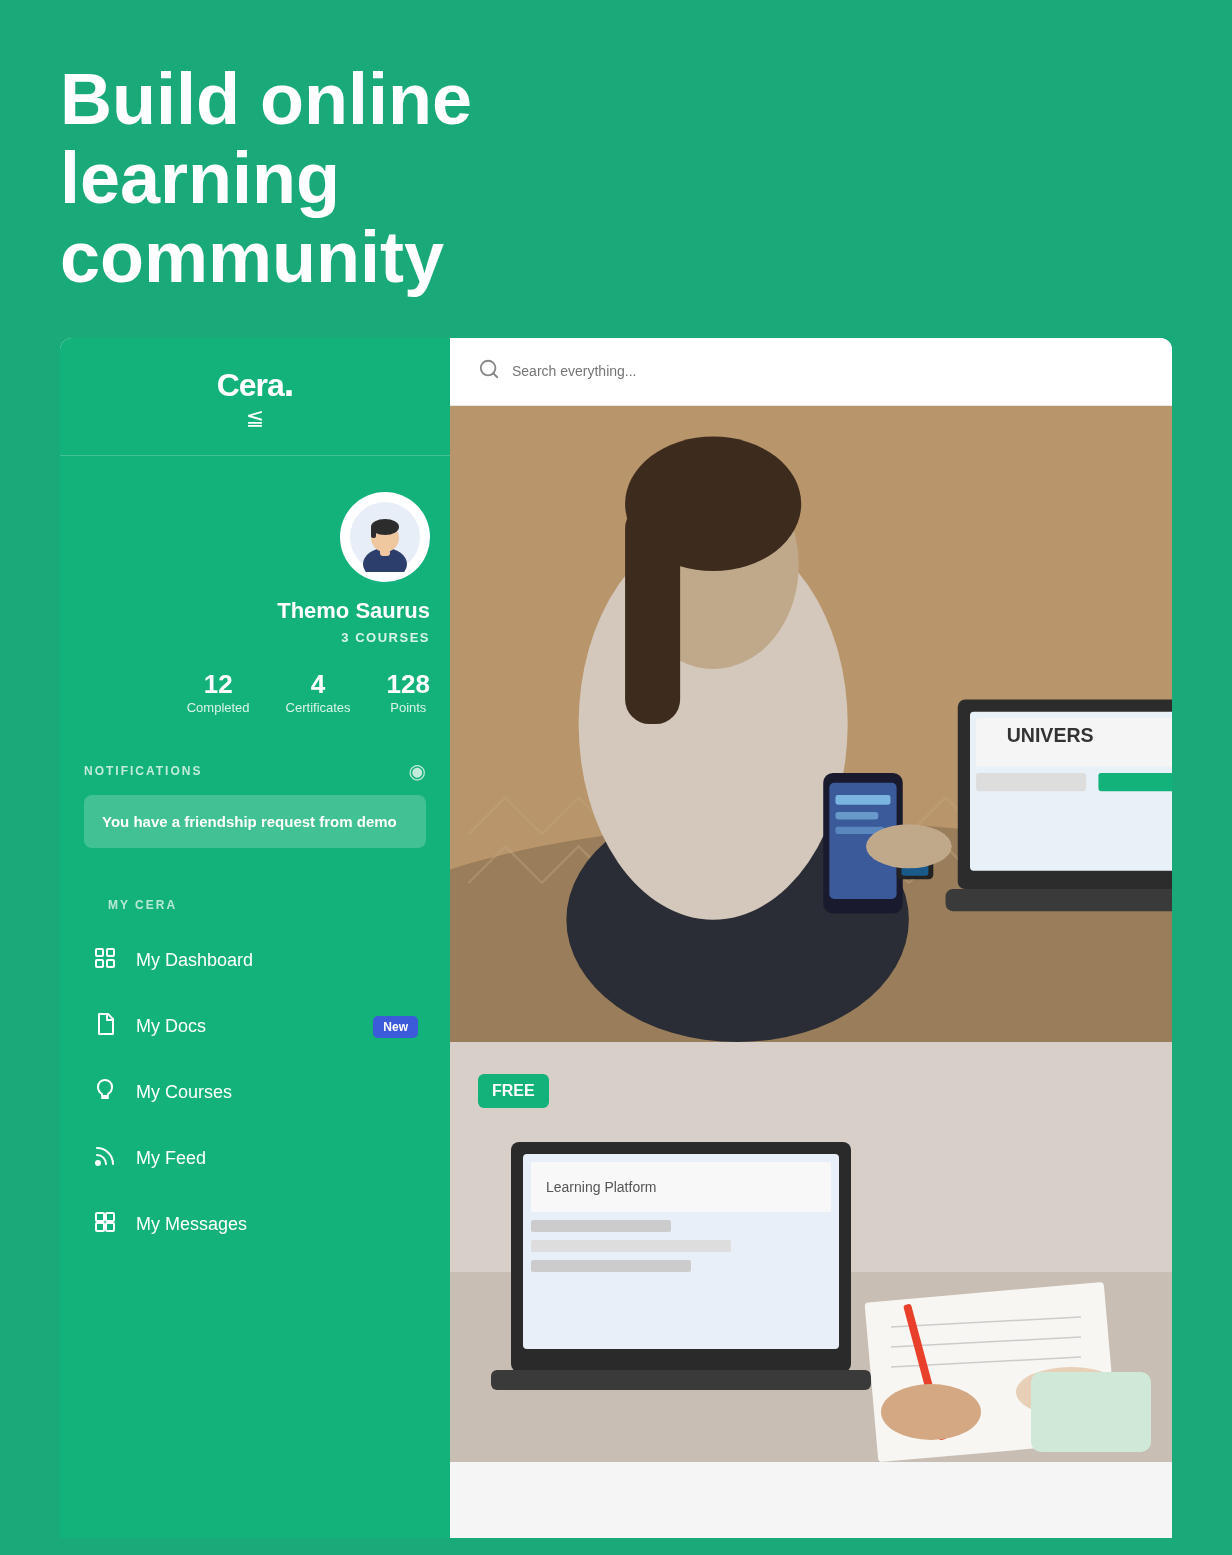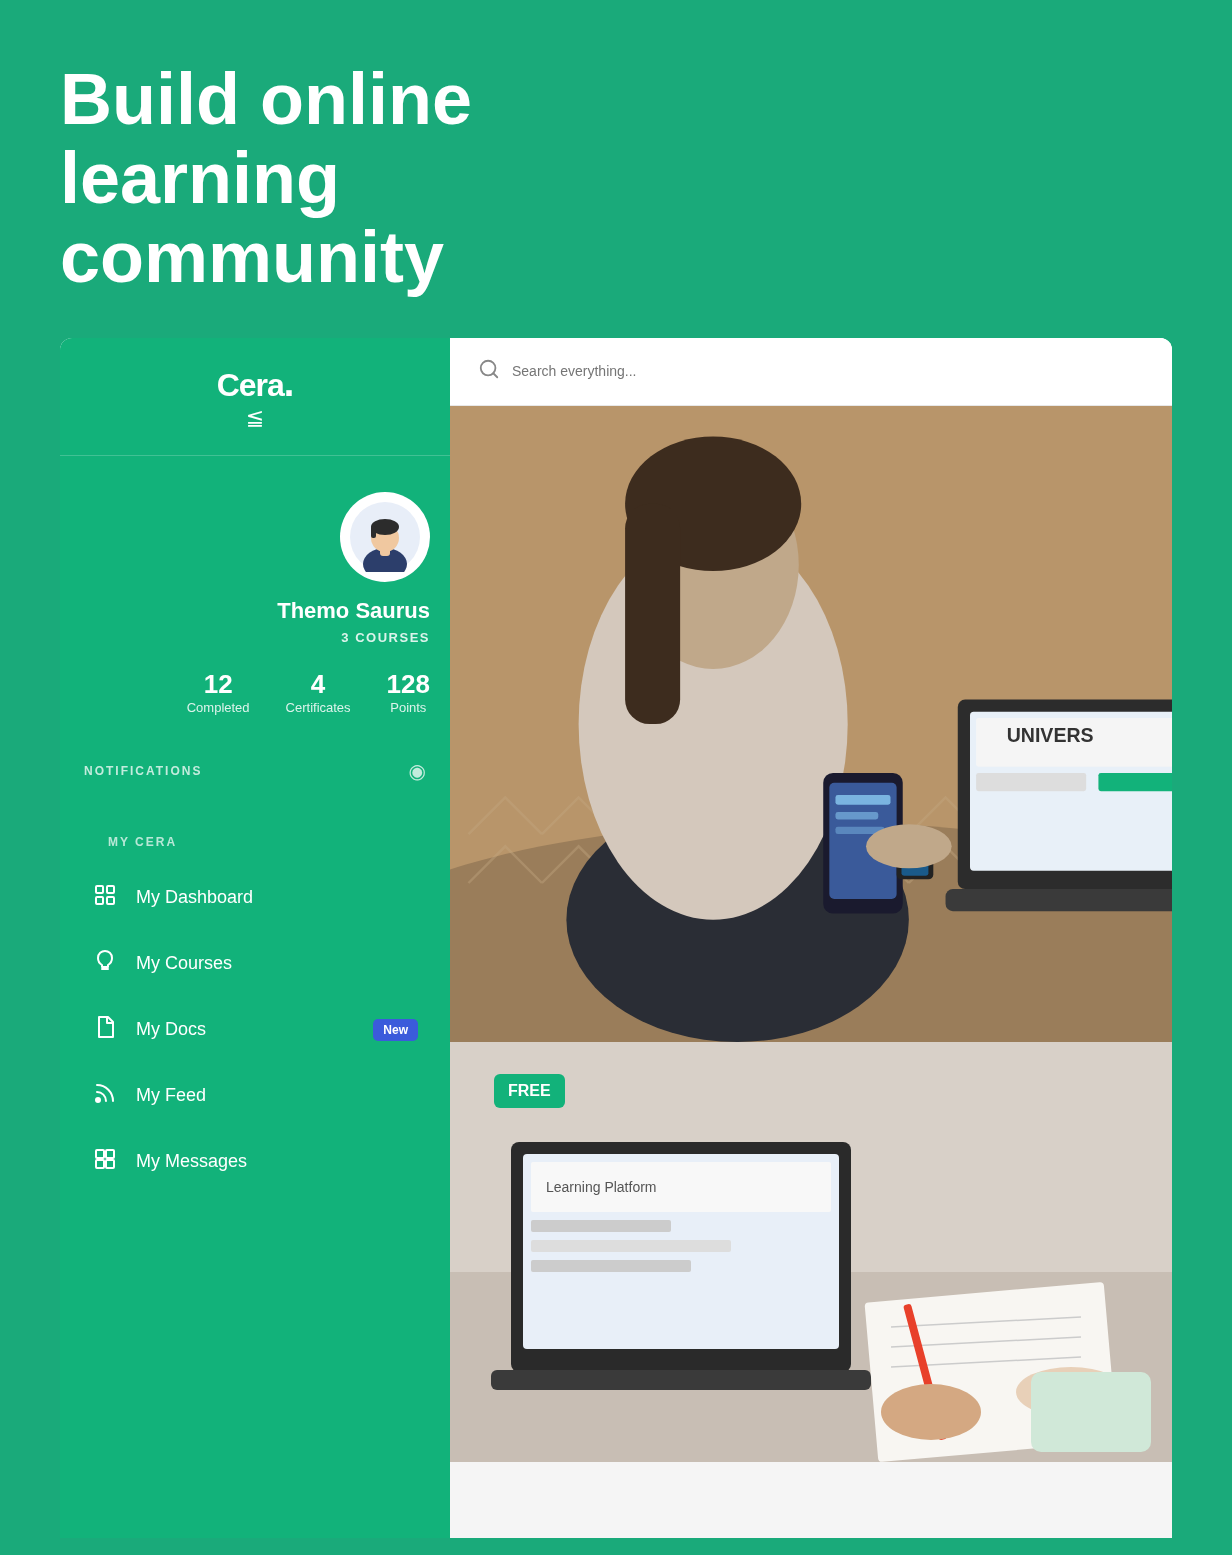--- a/index.html
+++ b/index.html
@@ -270,21 +270,21 @@
     }
     .photo-bottom-strip {
       height: 420px;
       background: #f0eeec;
       position: relative;
       overflow: hidden;
     }
     .free-badge {
       position: absolute;
       top: 32px;
-      left: 44px;
+      left: 28px;
       background: #12b27a;
       color: #ffffff;
       font-size: 16px;
       font-weight: 800;
       padding: 8px 14px;
       border-radius: 6px;
       z-index: 10;
     }
     .photo-placeholder-bottom {
       width: 100%;
@@ -348,56 +348,59 @@
           <span class="stat-label">Points</span>
         </div>
       </div>
     </div>
 
     <div class="notifications-section">
       <div class="notifications-header">
         <span class="notifications-title">NOTIFICATIONS</span>
         <span class="close-circle-icon">◉</span>
       </div>
+      <div class="notification-card">
+        <span class="notification-text">You have a friendship request from demo</span>
+      </div>
     </div>
 
     <div class="my-cera-section">
       <div class="my-cera-label">MY CERA</div>
 
       <div class="nav-item">
         <span class="nav-icon">
           <svg class="icon-svg" viewBox="0 0 24 24">
             <rect x="3" y="3" width="7" height="7" rx="1" stroke="white" stroke-width="2" fill="none"></rect>
             <rect x="14" y="3" width="7" height="7" rx="1" stroke="white" stroke-width="2" fill="none"></rect>
             <rect x="3" y="14" width="7" height="7" rx="1" stroke="white" stroke-width="2" fill="none"></rect>
             <rect x="14" y="14" width="7" height="7" rx="1" stroke="white" stroke-width="2" fill="none"></rect>
           </svg>
         </span>
         <span class="nav-label">My Dashboard</span>
       </div>
 
       <div class="nav-item">
         <span class="nav-icon">
           <svg class="icon-svg" viewBox="0 0 24 24">
-            <path d="M12 2C8.5 2 5 4.5 5 9c0 3 1.5 5.5 4 7v2h6v-2c2.5-1.5 4-4 4-7 0-4.5-3.5-7-7-7z" stroke="white" stroke-width="2" fill="none"></path>
-            <line x1="9" y1="20" x2="15" y2="20" stroke="white" stroke-width="2"></line>
+            <path d="M6 2h9l5 5v15H6V2z" stroke="white" stroke-width="2" fill="none"></path>
+            <path d="M14 2v6h5" stroke="white" stroke-width="2" fill="none"></path>
           </svg>
         </span>
-        <span class="nav-label">My Courses</span>
+        <span class="nav-label">My Docs</span>
+        <span class="new-badge">New</span>
       </div>
 
       <div class="nav-item">
         <span class="nav-icon">
           <svg class="icon-svg" viewBox="0 0 24 24">
-            <path d="M6 2h9l5 5v15H6V2z" stroke="white" stroke-width="2" fill="none"></path>
-            <path d="M14 2v6h5" stroke="white" stroke-width="2" fill="none"></path>
+            <path d="M12 2C8.5 2 5 4.5 5 9c0 3 1.5 5.5 4 7v2h6v-2c2.5-1.5 4-4 4-7 0-4.5-3.5-7-7-7z" stroke="white" stroke-width="2" fill="none"></path>
+            <line x1="9" y1="20" x2="15" y2="20" stroke="white" stroke-width="2"></line>
           </svg>
         </span>
-        <span class="nav-label">My Docs</span>
-        <span class="new-badge">New</span>
+        <span class="nav-label">My Courses</span>
       </div>
 
       <div class="nav-item">
         <span class="nav-icon">
           <svg class="icon-svg" viewBox="0 0 24 24">
             <path d="M4 11a9 9 0 019 9" stroke="white" stroke-width="2" fill="none"></path>
             <path d="M4 4a16 16 0 0116 16" stroke="white" stroke-width="2" fill="none"></path>
             <circle cx="5" cy="19" r="2" fill="white"></circle>
           </svg>
         </span>

